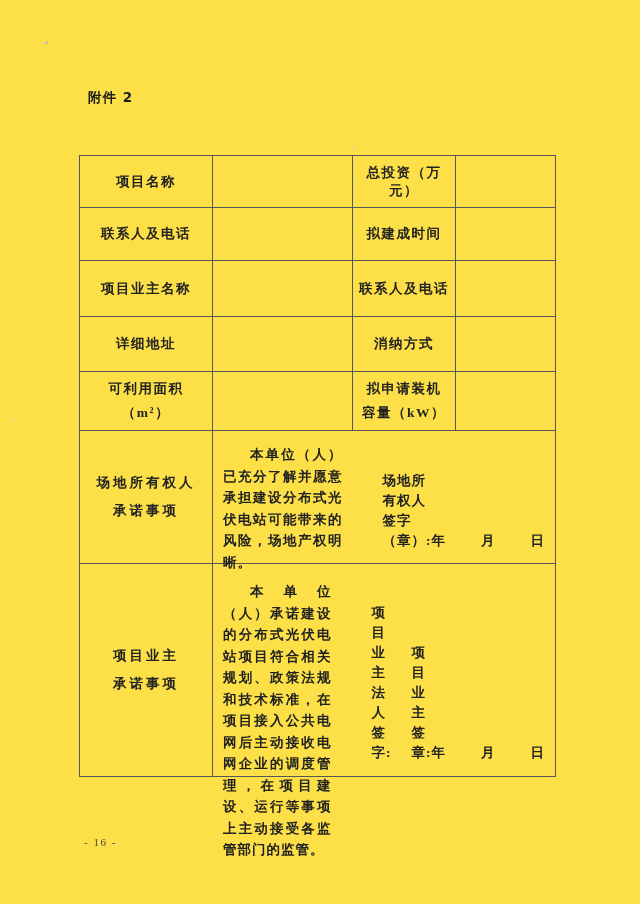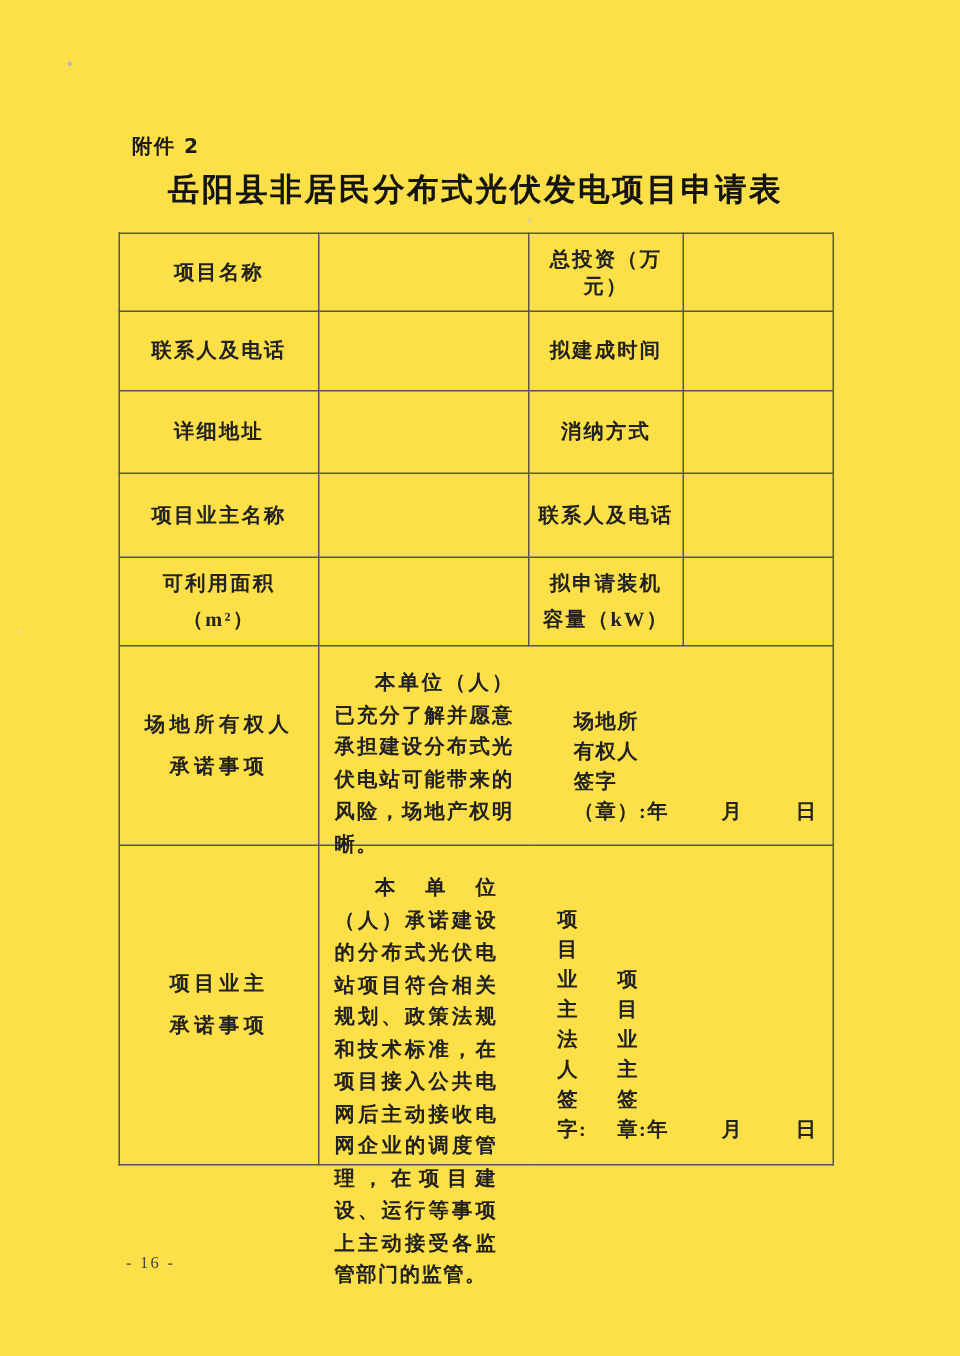--- a/index.html
+++ b/index.html
@@ -103,21 +103,20 @@
 </style>
 </head>
 <body>
 
 <div class="sheet">
   <div class="speck s1"></div>
   <div class="speck s2"></div>
   <div class="speck s3"></div>
 
   <div class="attachment">附件 2</div>
-  <h1 class="title">岳阳县非居民分布式光伏发电项目申请表</h1>
 
   <table class="form">
     <colgroup>
       <col style="width:133px">
         <col style="width:140px">
         <col style="width:103px">
         <col style="width:100px">
     </colgroup>
     <tbody>
       <tr style="height:52px">
@@ -125,30 +124,30 @@
         <td></td>
         <td class="lbl sp0">总投资（万元）</td>
         <td></td>
       </tr>
       <tr style="height:53px">
         <td class="lbl sp5">联系人及电话</td>
         <td></td>
         <td class="lbl sp5">拟建成时间</td>
         <td></td>
       </tr>
+      <tr style="height:56px">
+        <td class="lbl sp0">项目业主名称</td>
+        <td></td>
+        <td class="lbl sp0">联系人及电话</td>
+        <td></td>
+      </tr>
       <tr style="height:55px">
         <td class="lbl sp4">详细地址</td>
         <td></td>
         <td class="lbl sp4">消纳方式</td>
-        <td></td>
-      </tr>
-      <tr style="height:56px">
-        <td class="lbl sp0">项目业主名称</td>
-        <td></td>
-        <td class="lbl sp0">联系人及电话</td>
         <td></td>
       </tr>
       <tr style="height:59px">
         <td class="lbl sp5">
           <div class="ln">可利用面积</div>
           <div class="ln">（m²）</div>
         </td>
         <td></td>
         <td class="lbl sp5">
           <div class="ln">拟申请装机</div>

